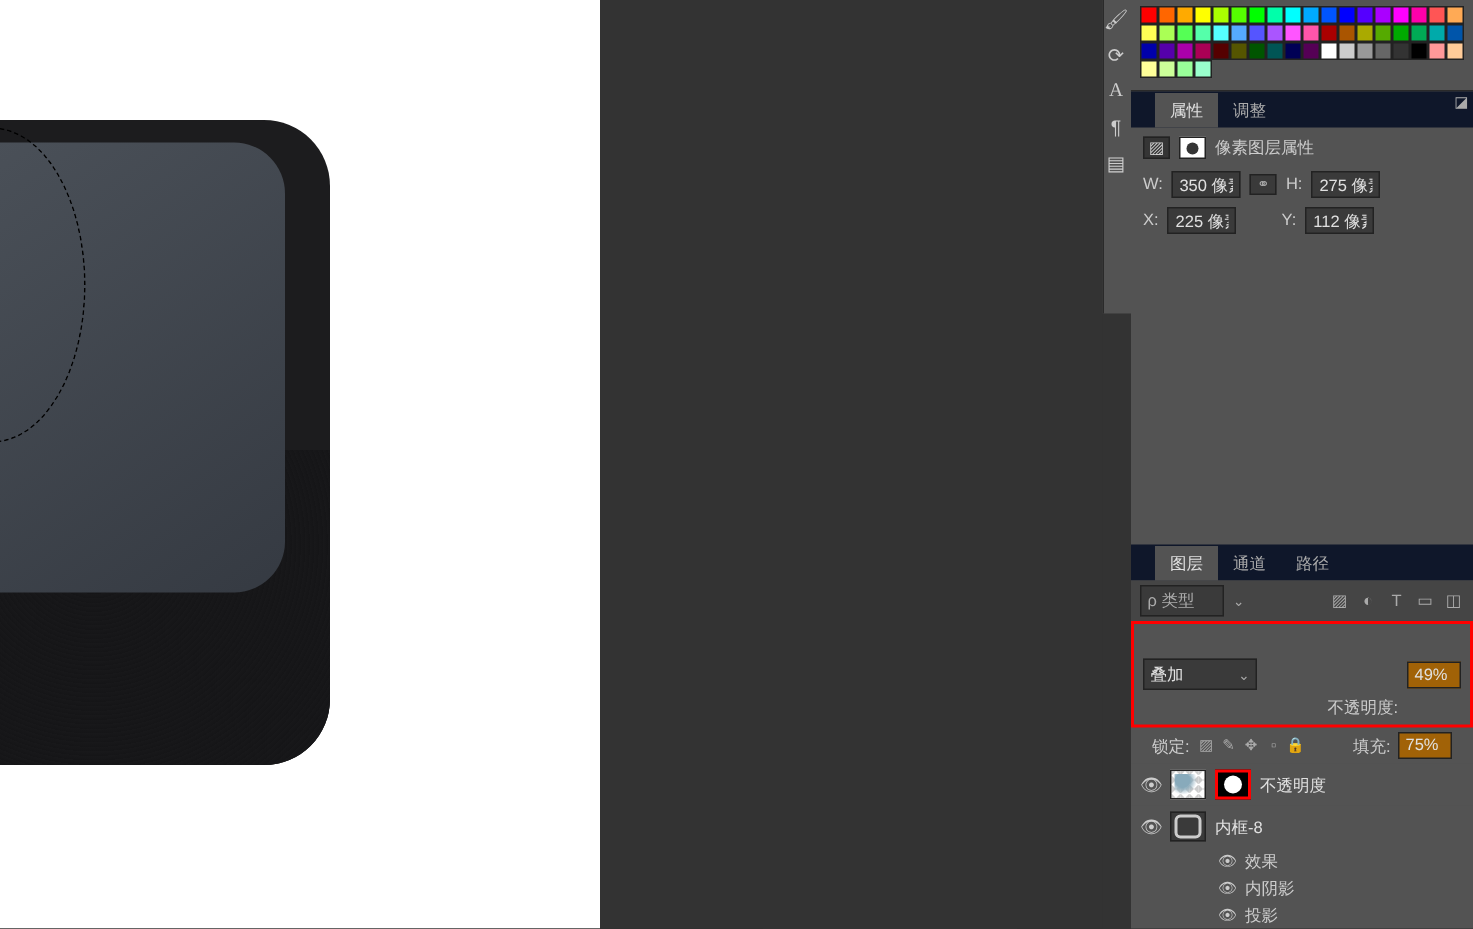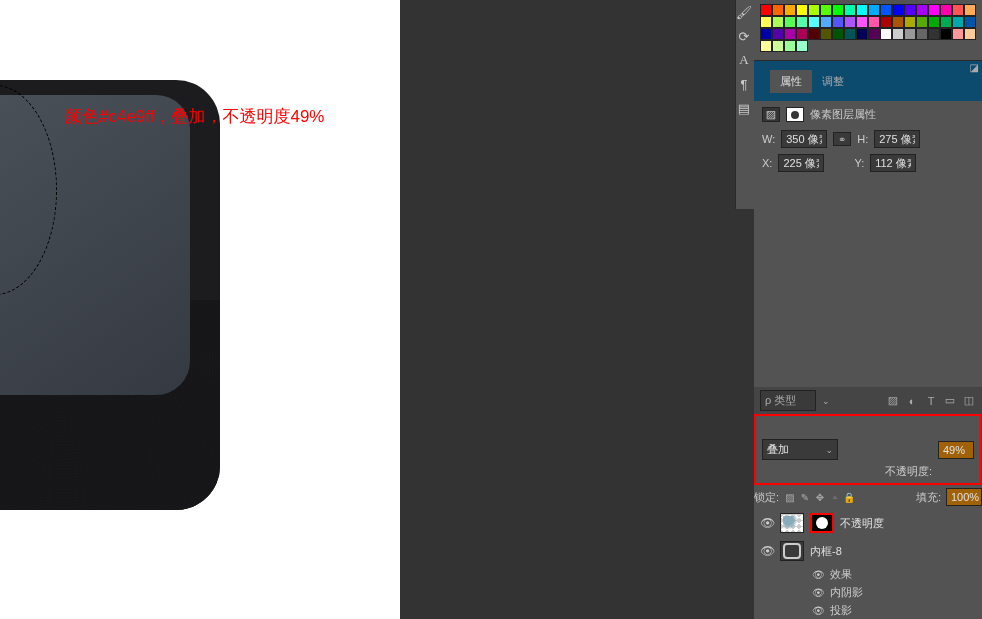--- a/index.html
+++ b/index.html
@@ -18,21 +18,21 @@
     .annotation { position: absolute; left: 65px; top: 105px; color: #f00; font-size: 17px; z-index: 20; }
     .tool-icon-slot { width: 16px; height: 24px; display: flex; align-items: center; justify-content: center; color: #ccc; font-size: 13px; }
     
     .right-panel { position: absolute; right: 0; top: 0; width: 228px; height: 619px; background: #535353; color: #ccc; font-size: 11px; }
     
     .swatches { height: 60px; background: #535353; padding: 4px 6px; display: flex; flex-wrap: wrap; gap: 0; align-content: flex-start; }
     .swatch { width: 12px; height: 12px; border: 1px solid #222; }
     .swatches-more { position: absolute; right: 3px; top: 62px; font-size: 10px; color: #aaa; }
     
     .panel-section { border-top: 1px solid #2a2a2a; }
-    .panel-tabs { display: flex; height: 40px; align-items: center; padding: 0 16px; background: #0c4a6e;}
+    .panel-tabs { display: flex; height: 24px; align-items: center; padding: 0 16px; background: #0f172a;}
     .panel-tab { padding: 4px 10px; cursor: pointer; color: #aaa; }
     .panel-tab.active { color: #e0e0e0; background: #535353; }
     
     .properties-body { padding: 6px 8px; }
     .prop-header { display: flex; align-items: center; gap: 6px; margin-bottom: 8px; }
     .icon-square { width: 18px; height: 15px; background: #353535; border: 1px solid #222; display: flex; align-items: center; justify-content: center; }
     .icon-square-mask { width: 18px; height: 15px; background: #fff; border: 1px solid #222; position: relative; }
     .icon-square-mask::after { content: ''; position: absolute; width: 8px; height: 8px; border-radius: 50%; background: #353535; top: 3px; left: 4px; }
     
     .prop-row { display: flex; align-items: center; gap: 6px; margin-bottom: 6px; font-size: 11px; }
@@ -45,21 +45,21 @@
     .search-input { background: #3a3a3a; border: 1px solid #222; color: #aaa; padding: 2px 4px; width: 56px; font-size: 11px; }
     .chev { color: #aaa; font-size: 9px; }
     .layer-btns { display: flex; gap: 5px; margin-left: auto; }
     .layer-btn { width: 14px; height: 14px; color: #aaa; font-size: 11px; display: flex; align-items: center; justify-content: center; }
     
     .blend-row { display: flex; align-items: center; padding: 4px 6px; gap: 6px; border: 2px solid #f00; margin: 0 0px; }
     .blend-select { background: #3a3a3a; border: 1px solid #222; color: #e0e0e0; padding: 2px 4px; width: 76px; font-size: 11px; display: flex; justify-content: space-between; align-items: center; }
     .opacity-label { margin-left: auto; color: #ccc; margin-top: 44px; }
     .opacity-input { background: #a16207; border: 1px solid #222; color: #e0e0e0; padding: 2px 4px; width: 36px; font-size: 11px; }
     
-    .lock-row { display: flex; align-items: center; padding: 3px 0; gap: 5px; font-size: 11px; }
+    .lock-row { display: flex; align-items: center; padding: 3px 14px; gap: 5px; font-size: 11px; }
     .lock-icons { display: flex; gap: 3px; }
     .lock-icon-small { width: 12px; height: 12px; color: #aaa; font-size: 10px; display: flex; align-items: center; justify-content: center;}
     .fill-label { margin-left: auto; color: #ccc; }
     
     .layer-list { }
     .layer-row { display: flex; align-items: center; padding: 3px 6px; gap: 6px; height: 28px; }
     .layer-row.highlight { background: #535353; }
     .layer-vis { width: 14px; color: #ccc; font-size: 12px; text-align: center; }
     .layer-thumb { width: 24px; height: 20px; background: #fff; border: 1px solid #222; background-image: linear-gradient(45deg, #ccc 25%, transparent 25%), linear-gradient(-45deg, #ccc 25%, transparent 25%), linear-gradient(45deg, transparent 75%, #ccc 75%), linear-gradient(-45deg, transparent 75%, #ccc 75%); background-size: 6px 6px; position: relative; }
     .layer-thumb::after { content:''; position:absolute; inset:2px; background: radial-gradient(circle at 30% 30%, #8ab 30%, transparent 60%); }
@@ -76,21 +76,20 @@
     .left-collapse { position: absolute; right: 228px; top: 0; width: 19px; height: 209px; background: #535353; border-left: 1px solid #2a2a2a;}
   </style>
 </head>
 <body>
 
 <div class="canvas-area">
   <div class="icon-shape"></div>
   <div class="icon-bottom"></div>
   <div class="icon-inner"></div>
   <div class="selection"></div>
-  <div class="annotation">颜色#c4e9ff，叠加，不透明度49%</div>
 </div>
 
 <div class="dark-area"></div>
 
 <div class="left-collapse">
   <div class="tool-icon-slot">🖌</div>
   <div class="tool-icon-slot">⟳</div>
   <div class="tool-icon-slot" style="font-family:serif;">A</div>
   <div class="tool-icon-slot">¶</div>
   <div class="tool-icon-slot">▤</div>
@@ -181,20 +180,25 @@
         <span class="prop-label">X:</span>
         <input class="prop-input" readonly="" value="225 像素" style="">
         <span style="width:18px;"></span>
         <span class="prop-label">Y:</span>
         <input class="prop-input" readonly="" value="112 像素" style="">
       </div>
     </div>
   </div>
 
   <div class="layers-section">
+    <div class="panel-tabs">
+      <span class="panel-tab active">图层</span>
+      <span class="panel-tab">通道</span>
+      <span class="panel-tab">路径</span>
+    </div>
     <div class="search-row">
       <span class="search-input">ρ 类型</span>
       <span class="chev">⌄</span>
       <div class="layer-btns">
         <span class="layer-btn">▨</span>
         <span class="layer-btn">◐</span>
         <span class="layer-btn">T</span>
         <span class="layer-btn">▭</span>
         <span class="layer-btn">◫</span>
       </div>
@@ -210,21 +214,21 @@
     <div class="lock-row">
       <span>锁定:</span>
       <div class="lock-icons">
         <span class="lock-icon-small">▨</span>
         <span class="lock-icon-small">✎</span>
         <span class="lock-icon-small">✥</span>
         <span class="lock-icon-small">▫</span>
         <span class="lock-icon-small">🔒</span>
       </div>
       <span class="fill-label">填充:</span>
-      <span class="opacity-input">100%</span>
+      <span class="opacity-input">75%</span>
     </div>
     <div class="layer-list">
       <div class="layer-row highlight">
         <span class="layer-vis">👁</span>
         <span class="layer-thumb"></span>
         <span class="layer-mask-thumb"></span>
         <span class="layer-name">不透明度</span>
       </div>
       <div class="layer-row">
         <span class="layer-vis">👁</span>

